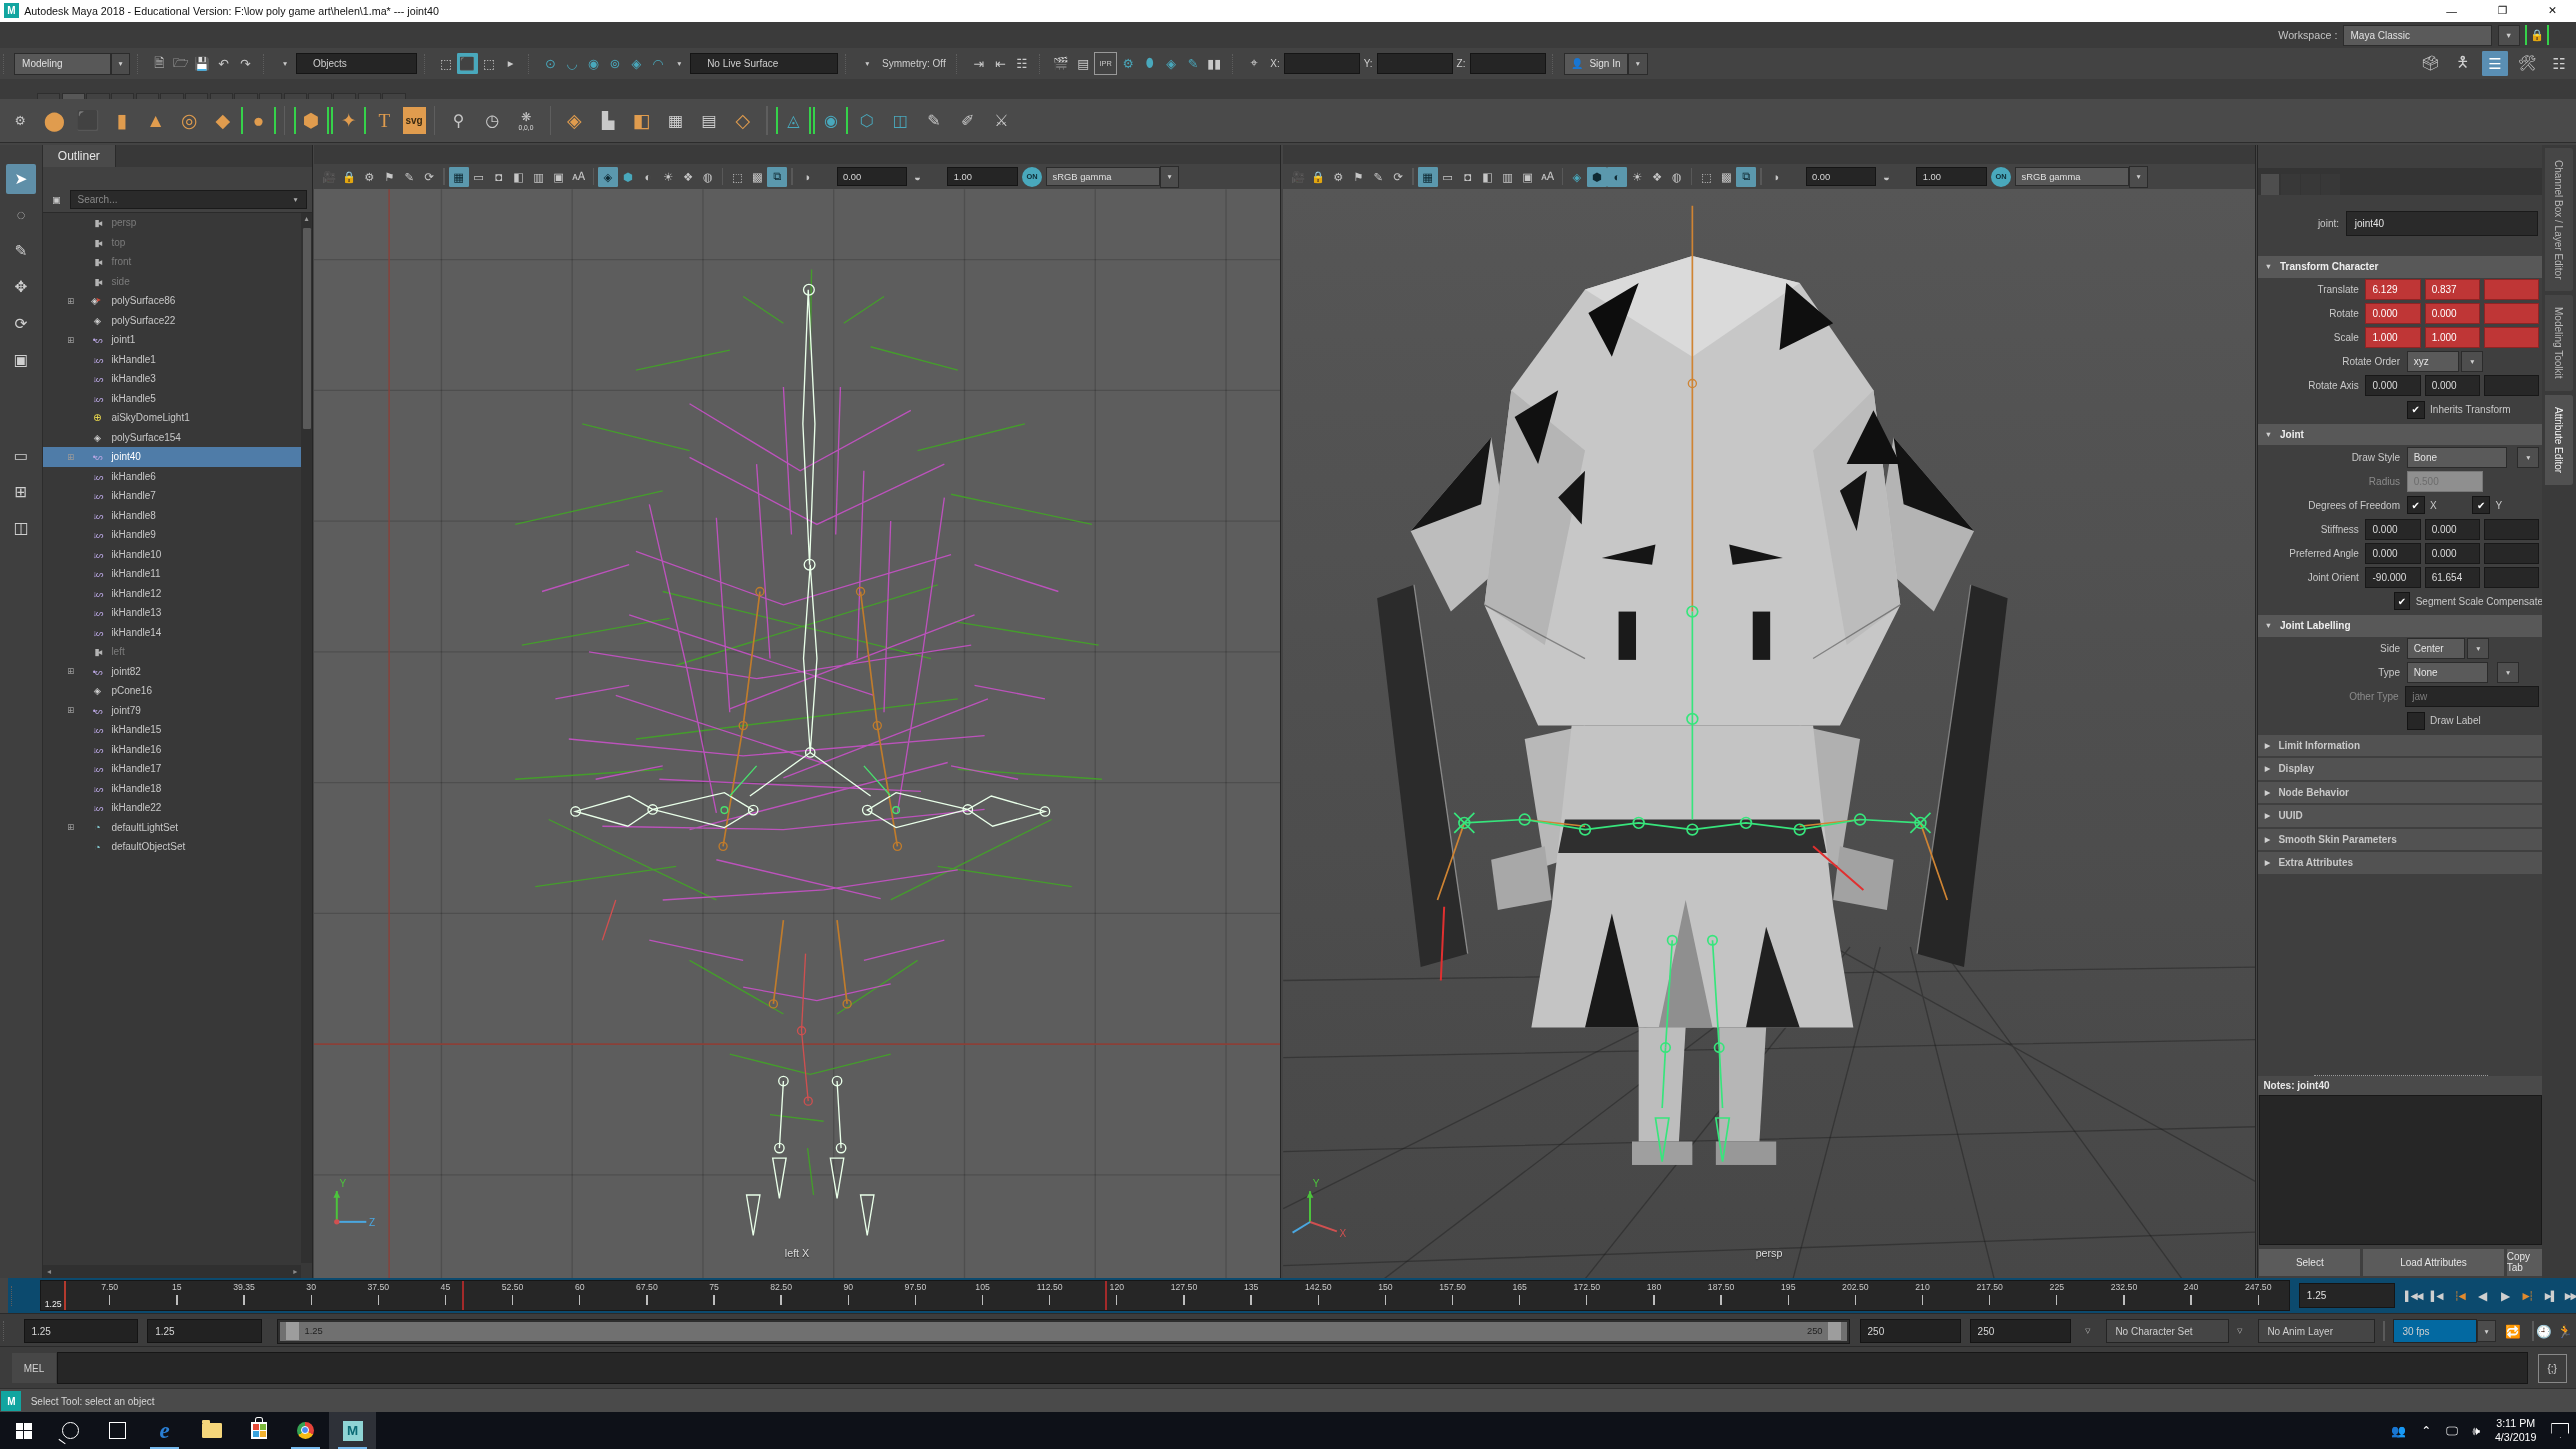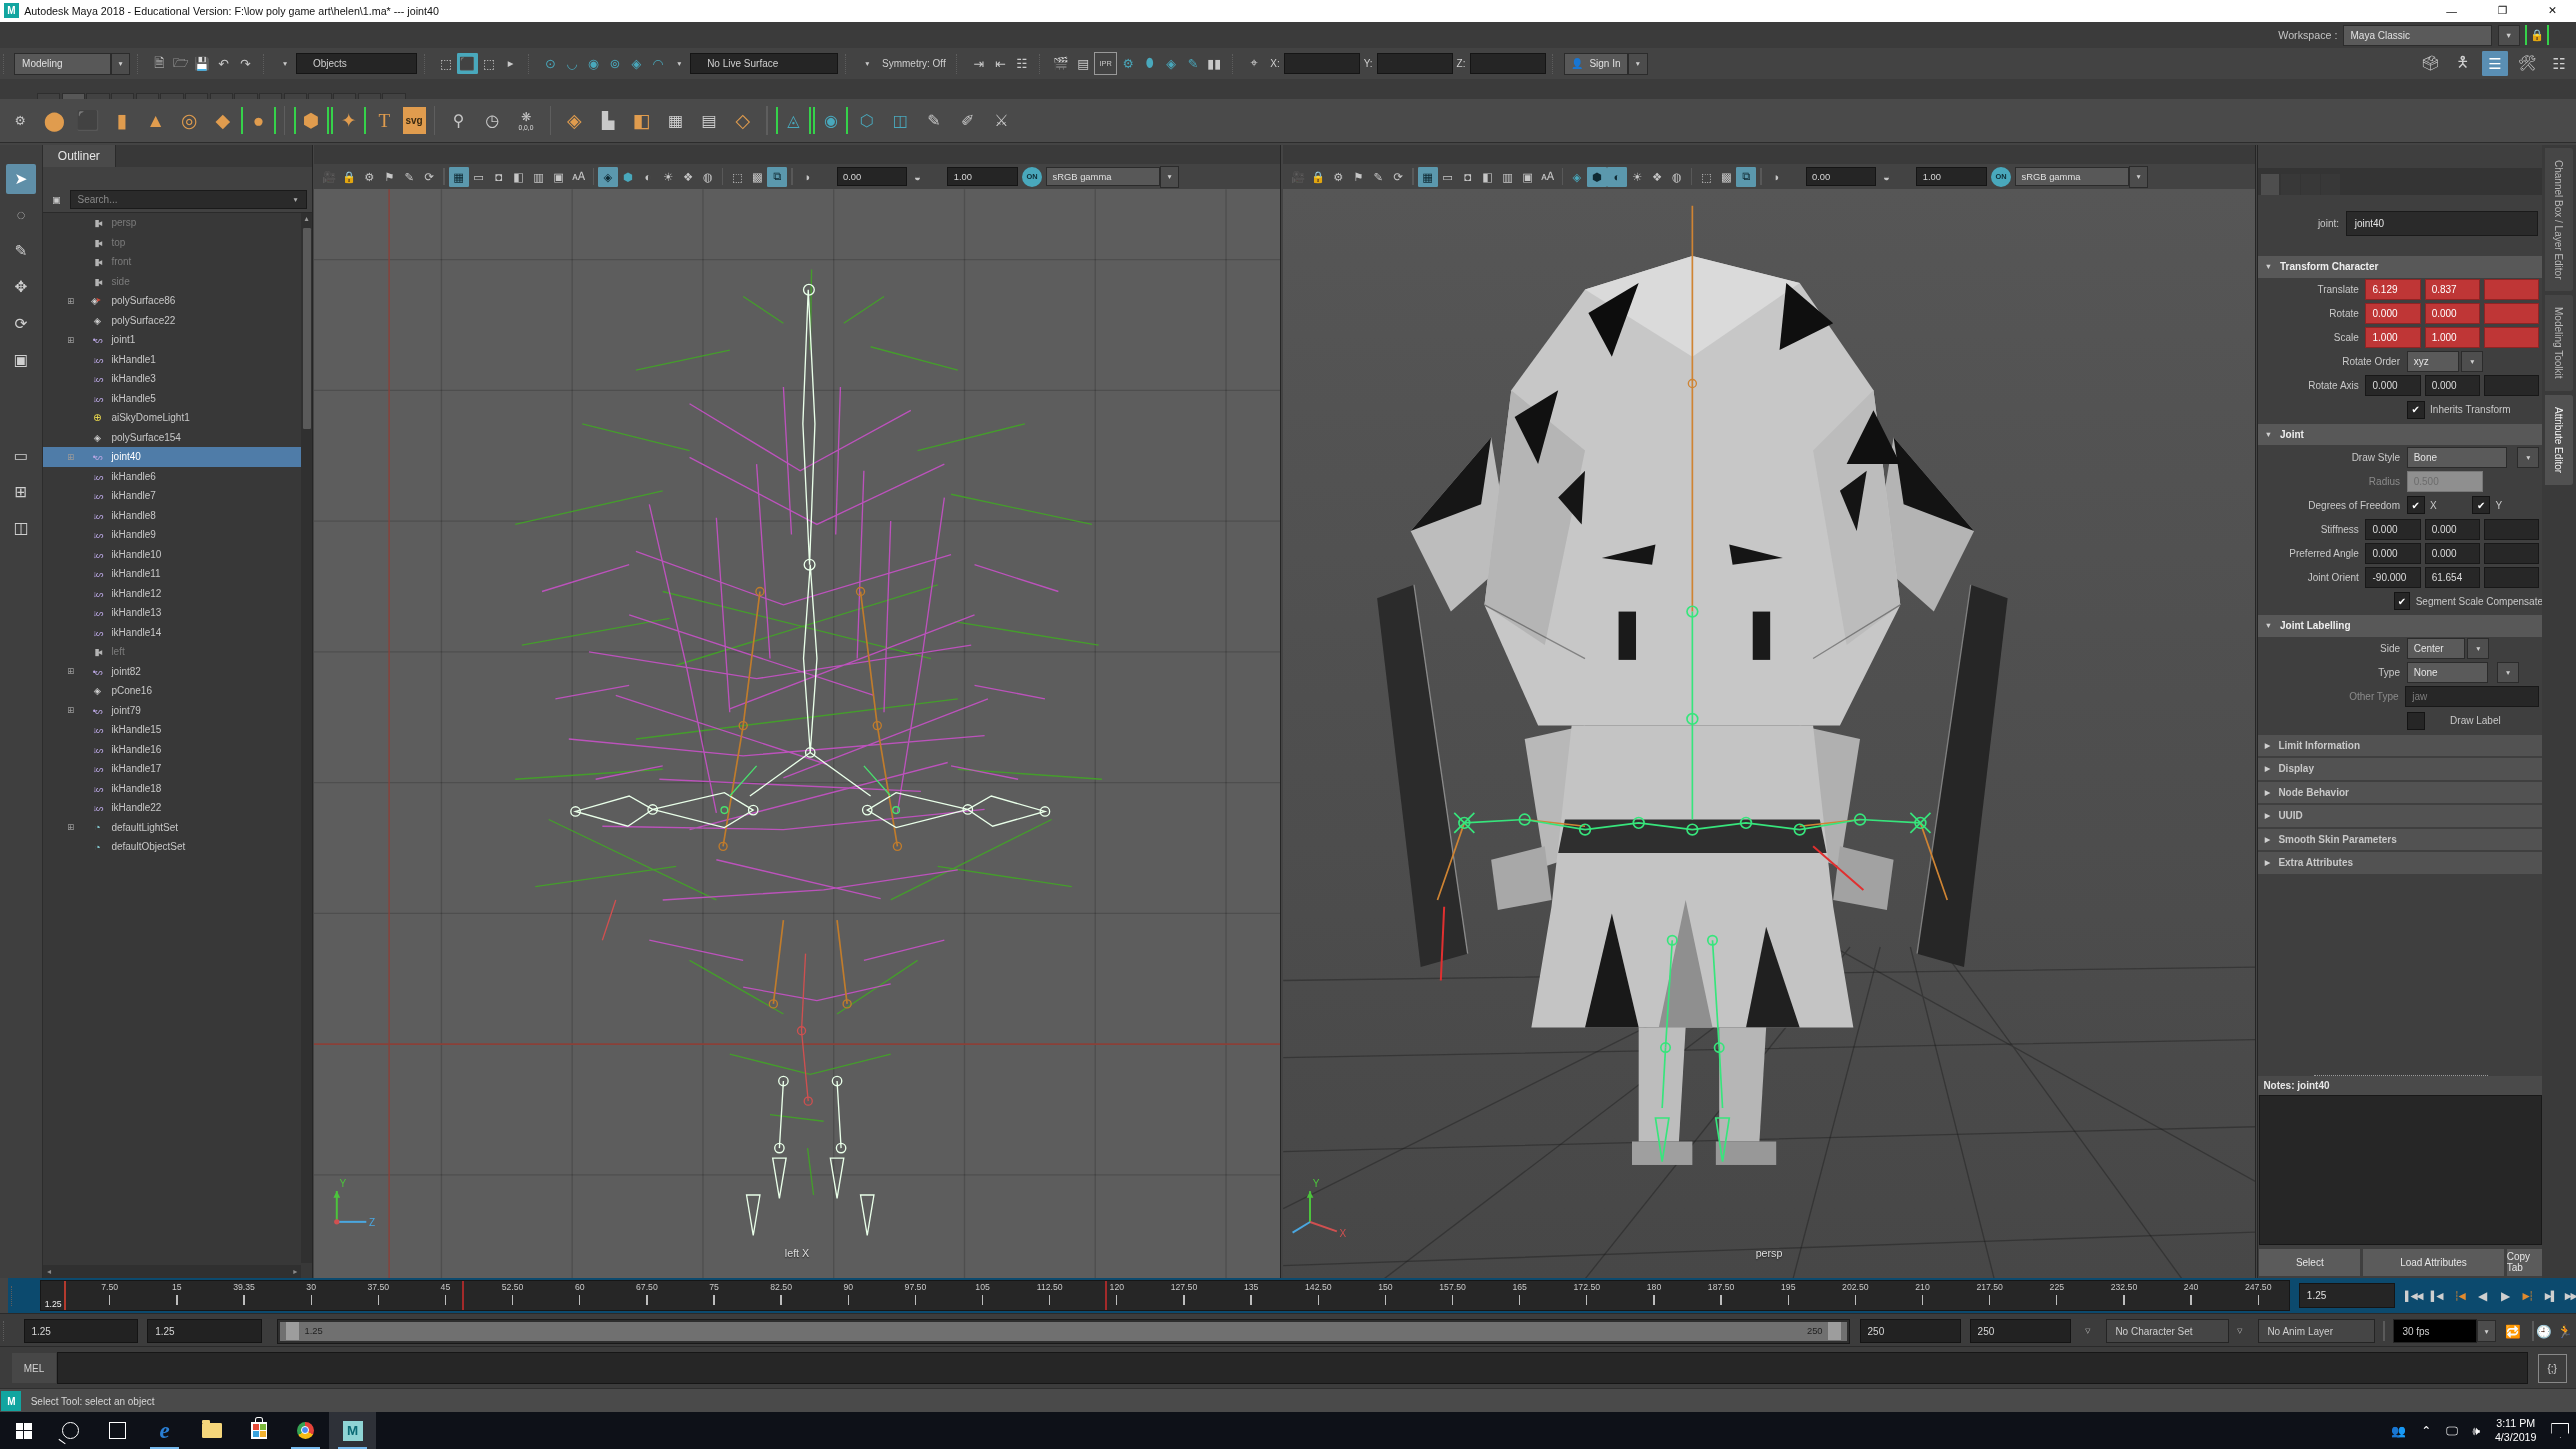--- a/index.html
+++ b/index.html
@@ -1021,21 +1021,21 @@
   </div>
   <div class="aerow">
     <span class="ael dim">Other Type</span>
     <div class="aef" style="width:121px;color:#7d7d7d;">
           <span>jaw</span>
         </div>
   </div>
   <div class="aerow">
     <span class="ael"></span>
     <span class="cb"></span>
-    <span style="color:#c9c9c9;margin-left:20px;">Draw Label</span>
+    <span style="color:#c9c9c9;">Draw Label</span>
   </div>
 
   <div>
 
   <div class="sechdr collapsed">
       <span class="tri">▶</span>
       <span>Limit Information</span>
     </div>
         <div class="sechdr collapsed">
       <span class="tri">▶</span>
@@ -1277,21 +1277,21 @@
       </div>
   <span class="ib" style="font-size:6.7px;margin-left:6.7px;">▽</span>
   <div class="rdd" style="width:107px;">
         <span>No Character Set</span>
       </div>
   <span class="ib" style="font-size:6.7px;">▽</span>
   <div class="rdd" style="width:101px;">
         <span>No Anim Layer</span>
       </div>
   <div class="rvsep"></div>
-  <div class="rdd" style="width:67px;background:#000000;align-items:center;">
+  <div class="rdd" style="width:67px;background:#0369a1;align-items:center;">
         <span>30 fps</span>
       </div>
   <div class="sdarr">▼</div>
   <span class="ib" style="margin-left:6.7px;">🔁</span>
   <div class="rvsep"></div>
   <span class="ib">🕘</span>
   <span class="ib orange">🏃</span>
 </div>
 
 <div class="melline">

